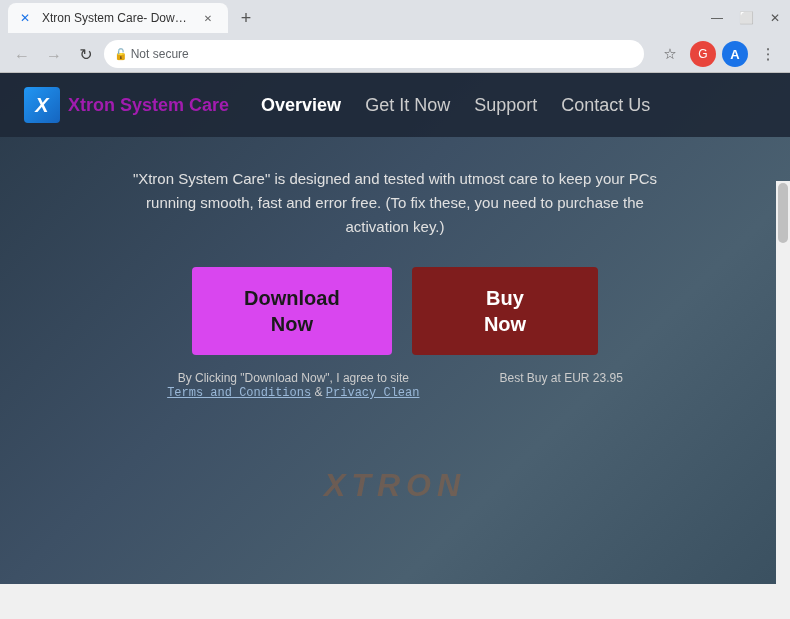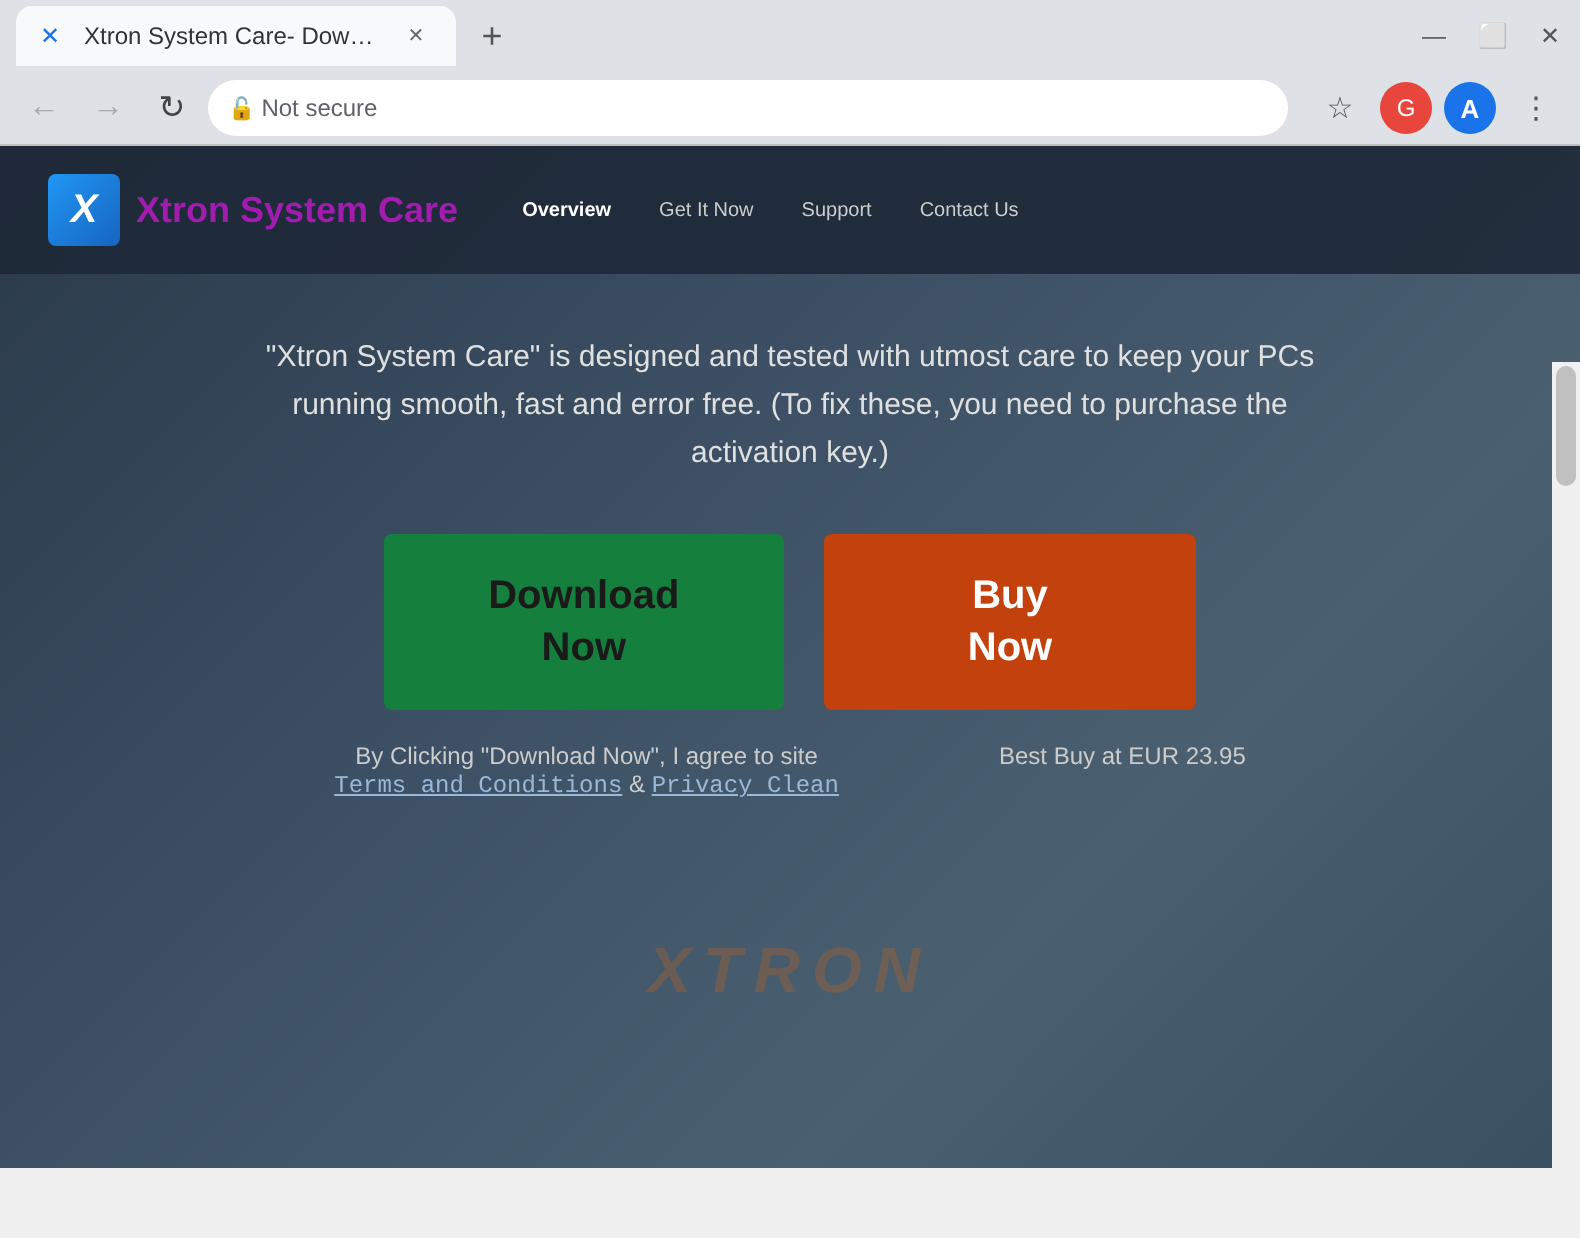--- a/index.html
+++ b/index.html
@@ -169,21 +169,21 @@
       font-size: 18px;
       font-weight: 700;
     }
     .nav-links {
       display: flex;
       gap: 24px;
       margin-left: 32px;
     }
     .nav-link {
       color: #ccc;
-      font-size: 10px;
+      font-size: 18px;
       cursor: pointer;
       text-decoration: none;
     }
     .nav-link.active {
       color: white;
       font-weight: 600;
     }
 
     
     .hero-content {
@@ -209,33 +209,33 @@
     }
 
     
     .cta-buttons {
       display: flex;
       justify-content: center;
       gap: 20px;
       margin-bottom: 16px;
     }
     .btn-download {
-      background: #15803d;
+      background: #d946ef;
       color: #1a1a1a;
       font-size: 20px;
       font-weight: 800;
       padding: 4px 48px;
       border-radius: 4px;
       cursor: pointer;
       border: none;
       min-width: 200px;
       line-height: 1.3;
     }
     .btn-buy {
-      background: #c2410c;
+      background: #7f1d1d;
       color: white;
       font-size: 20px;
       font-weight: 800;
       padding: 18px 72px;
       border-radius: 4px;
       cursor: pointer;
       border: none;
       min-width: 160px;
       line-height: 1.3;
     }

